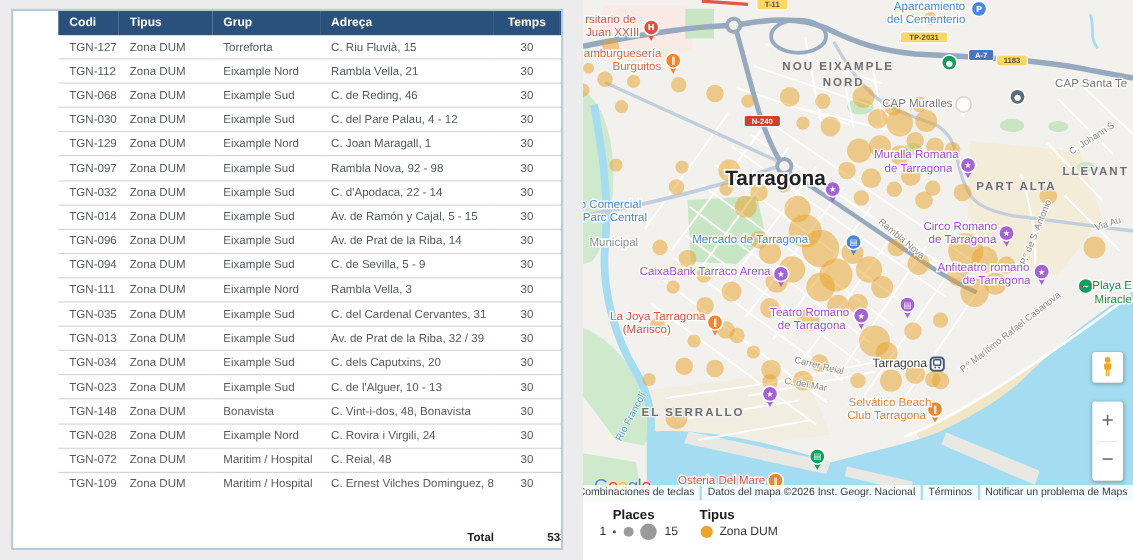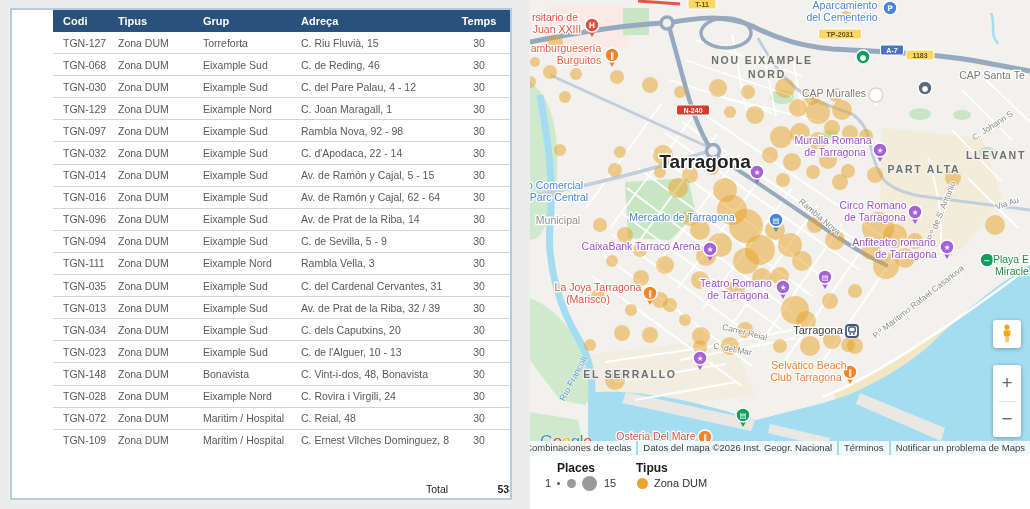--- a/index.html
+++ b/index.html
@@ -16,21 +16,21 @@
   table.zones col.c-temps{width:60px}table.zones col.c-places{width:42px}
   table.zones th{background:#29517c;color:#fff;font-weight:700;font-size:11px;
                  height:22px;text-align:left;padding:0 0 0 10px;white-space:nowrap;}
   table.zones th.num{text-align:center;padding:0;}
   table.zones td{height:21.1px;padding:0 0 0 10px;color:#55595f;border-top:1px solid #d4d4d4;
                  white-space:nowrap;overflow:hidden;}
   table.zones td.num{text-align:center;padding:0;}
   table.zones tr:first-child td{border-top:none;margin-top:38px;}
   .total-row{position:absolute;left:0;right:0;bottom:0;height:15px;background:#fff;}
   .total-label{position:absolute;left:385px;width:80px;top:0;text-align:center;
-               font-weight:400;font-size:10.5px;color:#1f1f1f;}
+               font-weight:700;font-size:10.5px;color:#1f1f1f;}
   .total-value{position:absolute;left:453px;width:50px;top:0;text-align:right;
                font-weight:700;font-size:10.5px;color:#1f1f1f;}
 
   
   .right-panel{position:relative;width:500px;height:509px;flex:0 0 500px;background:#fff;}
   .map-wrap{position:relative;width:500px;height:455px;overflow:hidden;background:#f2f1ed;}
   svg{display:block;}
 
   .lbl-area{font:700 10.5px "Liberation Sans",sans-serif;fill:#6f6f6f;letter-spacing:1.8px;
             text-anchor:middle;paint-order:stroke;stroke:#f2f1ed;stroke-width:2.5px;}
@@ -102,20 +102,28 @@
       <tbody>
           <tr>
             <td>TGN-127</td>
             <td>Zona DUM</td>
             <td>Torreforta</td>
             <td>C. Riu Fluvià, 15</td>
             <td class="num">30</td>
             <td class="num">15</td>
           </tr>
           <tr>
+            <td>TGN-112</td>
+            <td>Zona DUM</td>
+            <td>Eixample Nord</td>
+            <td>Rambla Vella, 21</td>
+            <td class="num">30</td>
+            <td class="num">14</td>
+          </tr>
+          <tr>
             <td>TGN-068</td>
             <td>Zona DUM</td>
             <td>Eixample Sud</td>
             <td>C. de Reding, 46</td>
             <td class="num">30</td>
             <td class="num">12</td>
           </tr>
           <tr>
             <td>TGN-030</td>
             <td>Zona DUM</td>
@@ -148,28 +156,20 @@
             <td class="num">30</td>
             <td class="num">9</td>
           </tr>
           <tr>
             <td>TGN-014</td>
             <td>Zona DUM</td>
             <td>Eixample Sud</td>
             <td>Av. de Ramón y Cajal, 5 - 15</td>
             <td class="num">30</td>
             <td class="num">9</td>
-          </tr>
-          <tr>
-            <td>TGN-016</td>
-            <td>Zona DUM</td>
-            <td>Eixample Sud</td>
-            <td>Av. de Ramón y Cajal, 62 - 64</td>
-            <td class="num">30</td>
-            <td class="num">8</td>
           </tr>
           <tr>
             <td>TGN-096</td>
             <td>Zona DUM</td>
             <td>Eixample Sud</td>
             <td>Av. de Prat de la Riba, 14</td>
             <td class="num">30</td>
             <td class="num">8</td>
           </tr>
           <tr>

